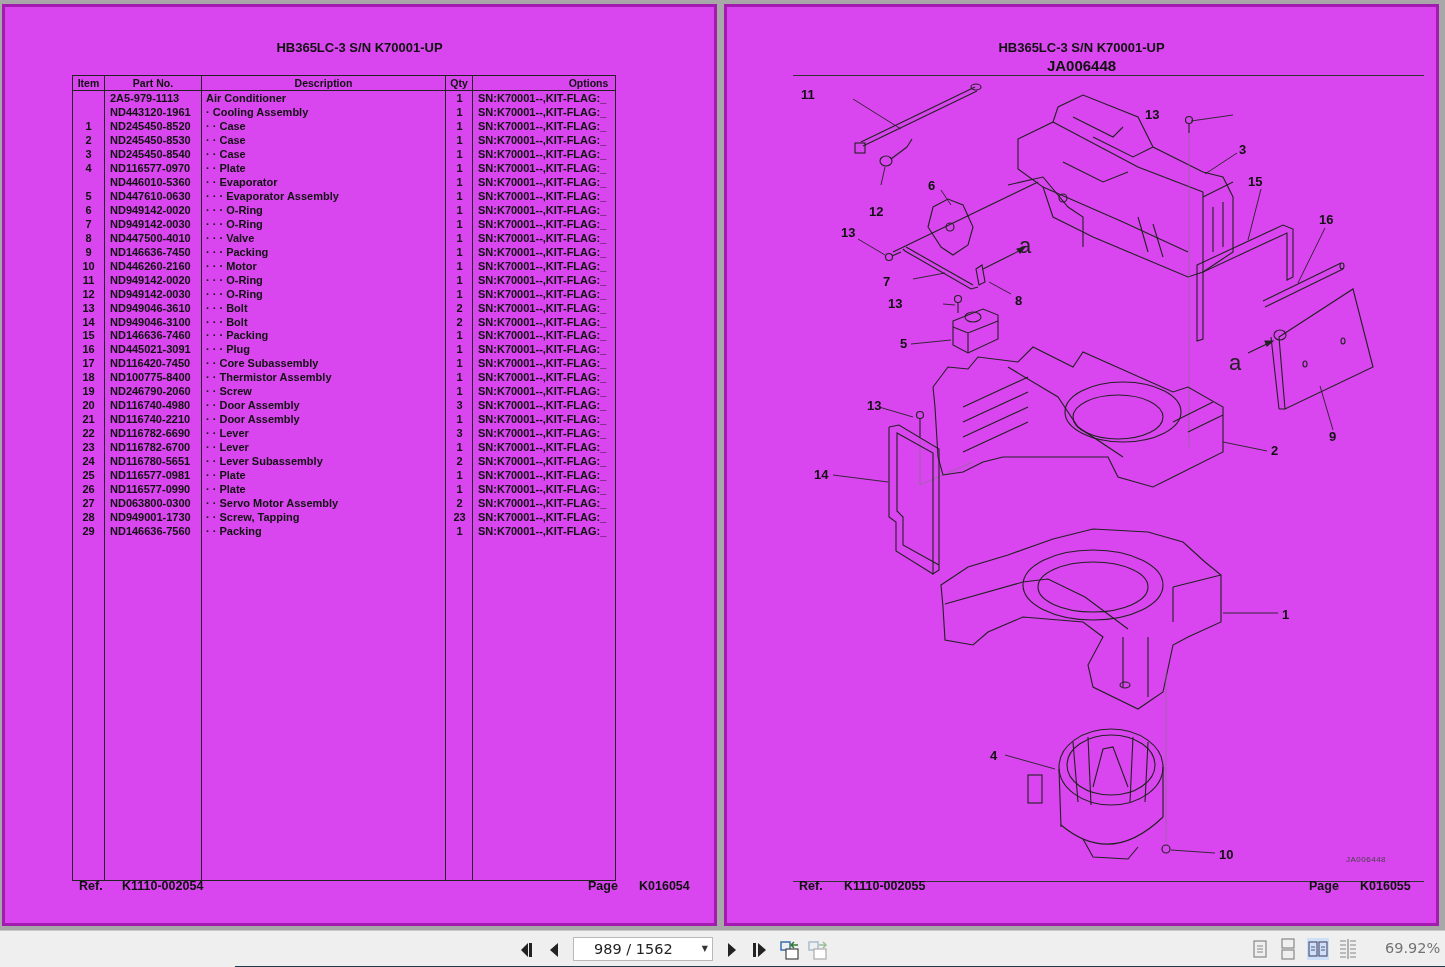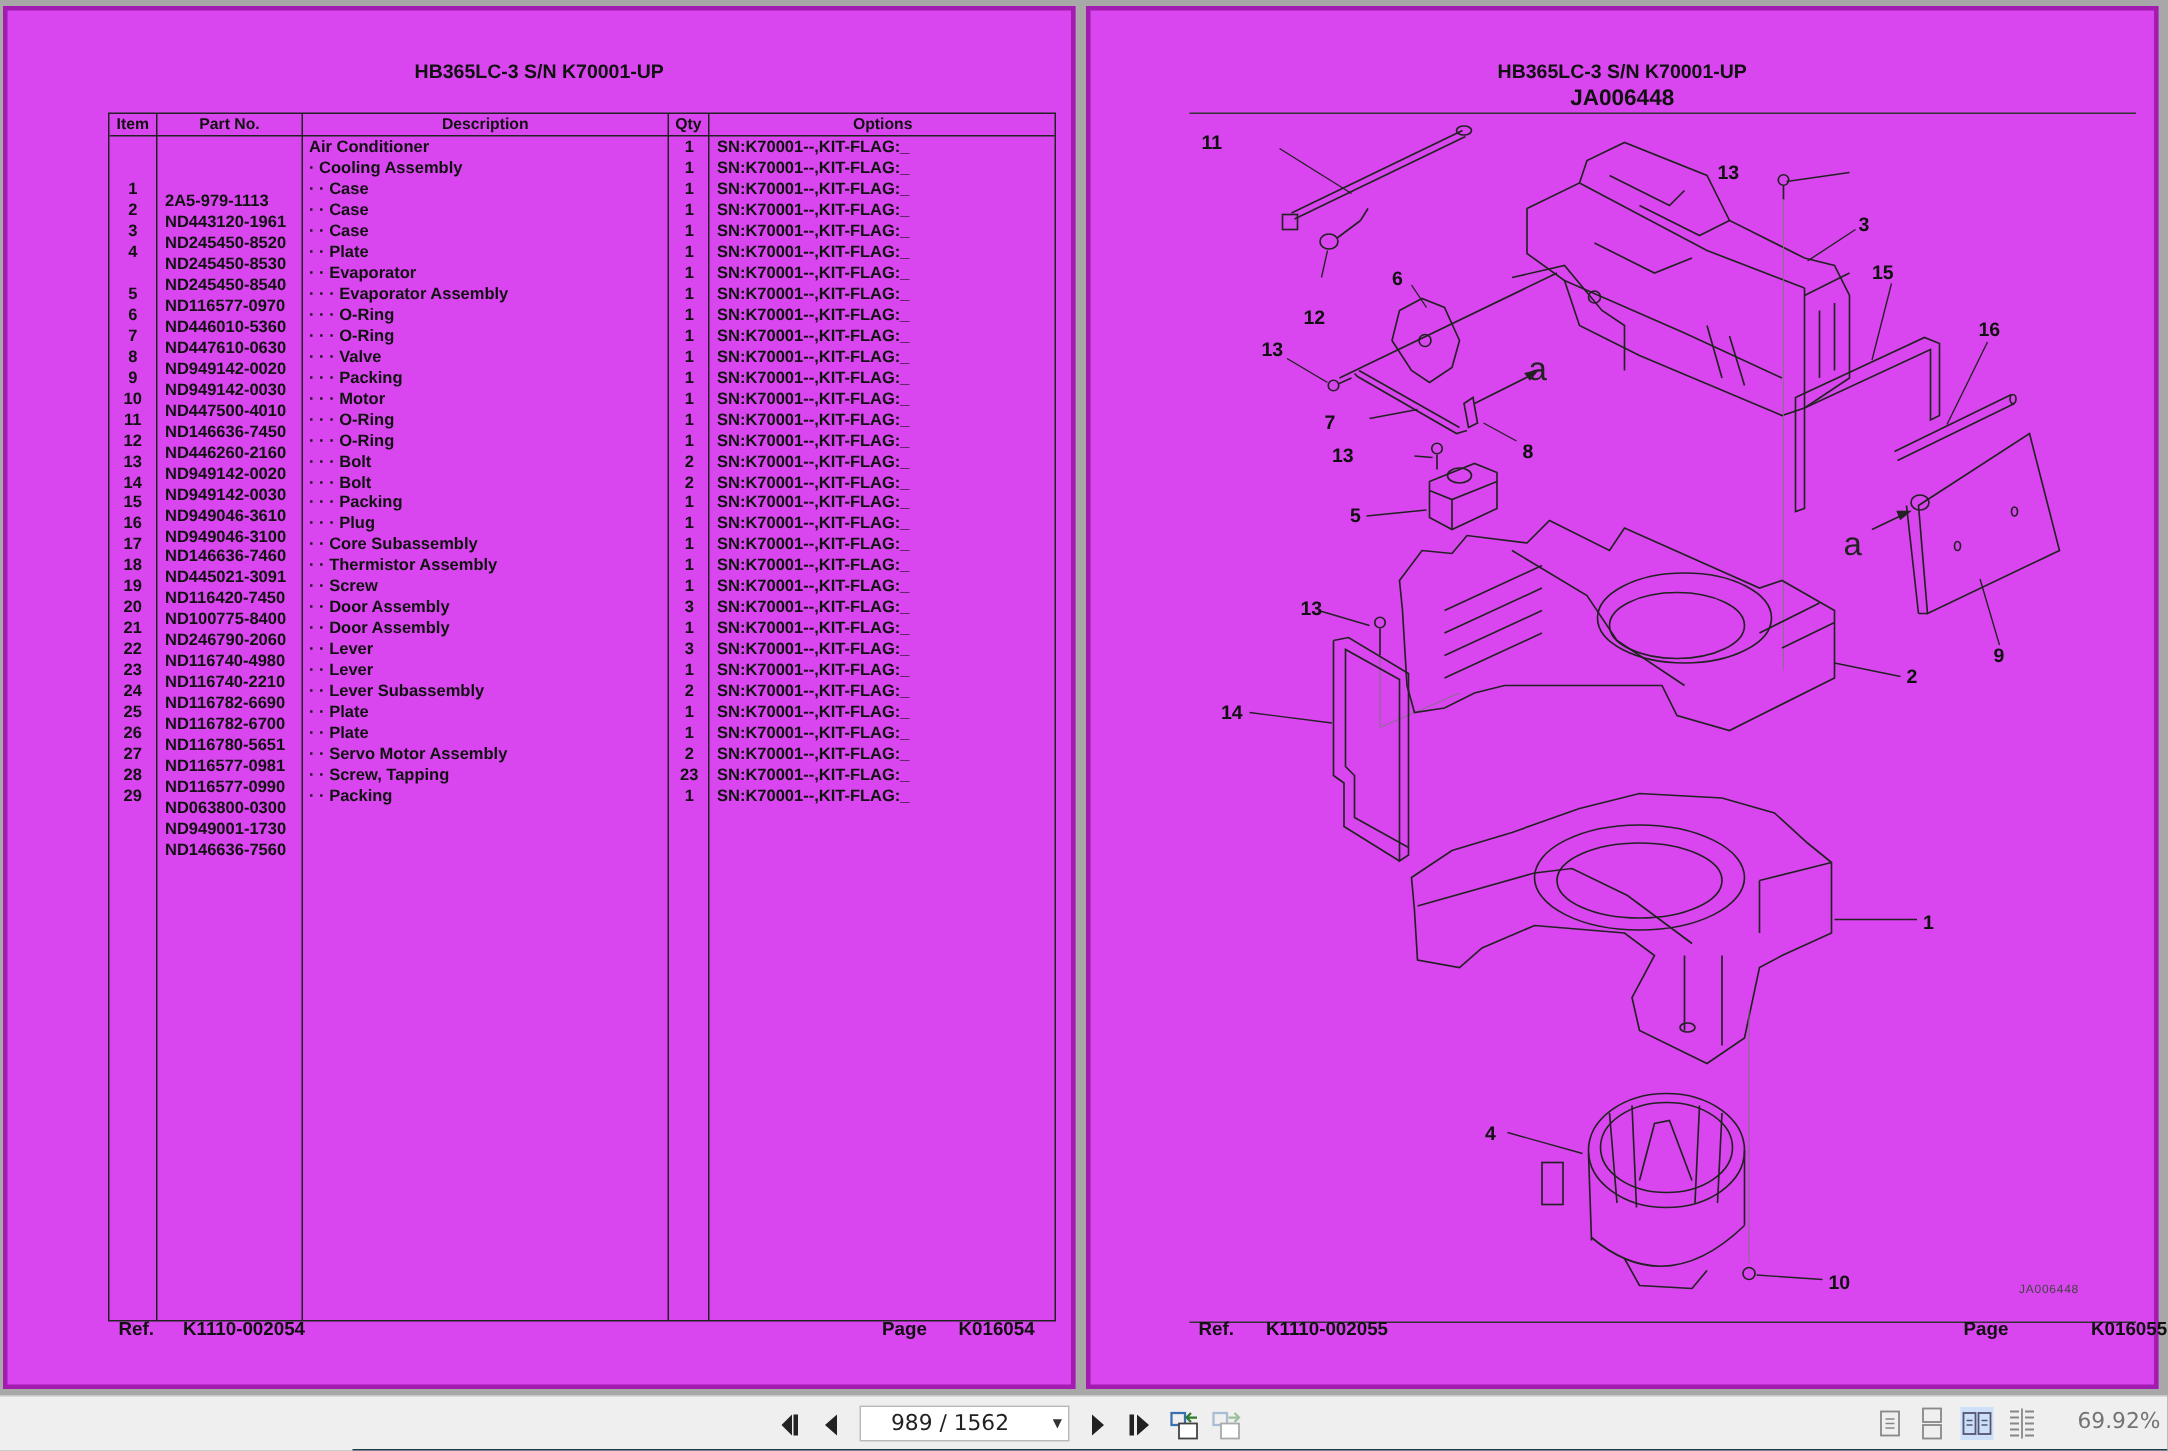--- a/index.html
+++ b/index.html
@@ -27,34 +27,34 @@
   #page-right .hdr-title {
     position:absolute; left:0; right:0; text-align:center; top:50px;
     font-weight:bold; font-size:15px; color:#111;
   }
   .rule-right {
     position:absolute; left:66px; width:631px; top:68px; height:1px; background:#333;
   }
 
   
   .ptable {
-    position:absolute; left:67px; top:68px; width:632px; height:806px;
+    position:absolute; left:67px; top:68px; width:544px; height:806px;
     border:1px solid #222; box-sizing:border-box;
   }
   .col-line { position:absolute; top:0; bottom:0; width:1px; background:#222; }
   .thead-line { position:absolute; left:0; right:0; top:14px; height:1px; background:#222; }
   .th {
     position:absolute; top:0; height:14px; line-height:14px; text-align:center;
     font-weight:bold; font-size:10.5px; color:#111;
   }
   .rows { position:absolute; left:0; right:0; top:16px; }
   .row { position:relative; height:13.97px; font-size:11px; font-weight:bold; color:#111; line-height:13.97px; }
   .row span { position:absolute; top:0; white-space:pre; }
   .c-item { left:0; width:31px; text-align:center; }
-  .c-part { left:37px;margin-top:36px; }
+  .c-part { left:37px; }
   .c-desc { left:133px; }
   .c-qty  { left:373px; width:27px; text-align:center; }
   .c-opt  { left:405px; }
 
   .foot {
     position:absolute; top:872px; font-weight:bold; font-size:12.5px; color:#111;
   }
 
   
   #diagram { position:absolute; left:66px; top:70px; width:640px; height:790px; }
@@ -515,21 +515,21 @@
       </g>
     <text class="lbl-a" x="226" y="176">a</text>
     <text class="lbl-a" x="436" y="293">a</text>
     <text class="drawing-id" x="553" y="785">JA006448</text>
   </svg>
 
   <div class="rule-right" style="top:874px"></div>
   <div class="foot" style="left:72px">Ref.</div>
   <div class="foot" style="left:117px">K1110-002055</div>
   <div class="foot" style="left:582px">Page</div>
-  <div class="foot" style="left:667px">K016055</div>
+  <div class="foot" style="left:633px">K016055</div>
 </div>
 
 <div id="toolbar">
   <div class="tb-btn" style="left:518px">
     <svg width="20" height="20">
         <polygon points="3,10 10,3 10,17" fill="#222"></polygon>
         <rect x="11" y="3" width="3" height="14" fill="#222"></rect>
       </svg>
   </div>
   <div class="tb-btn" style="left:546px">

